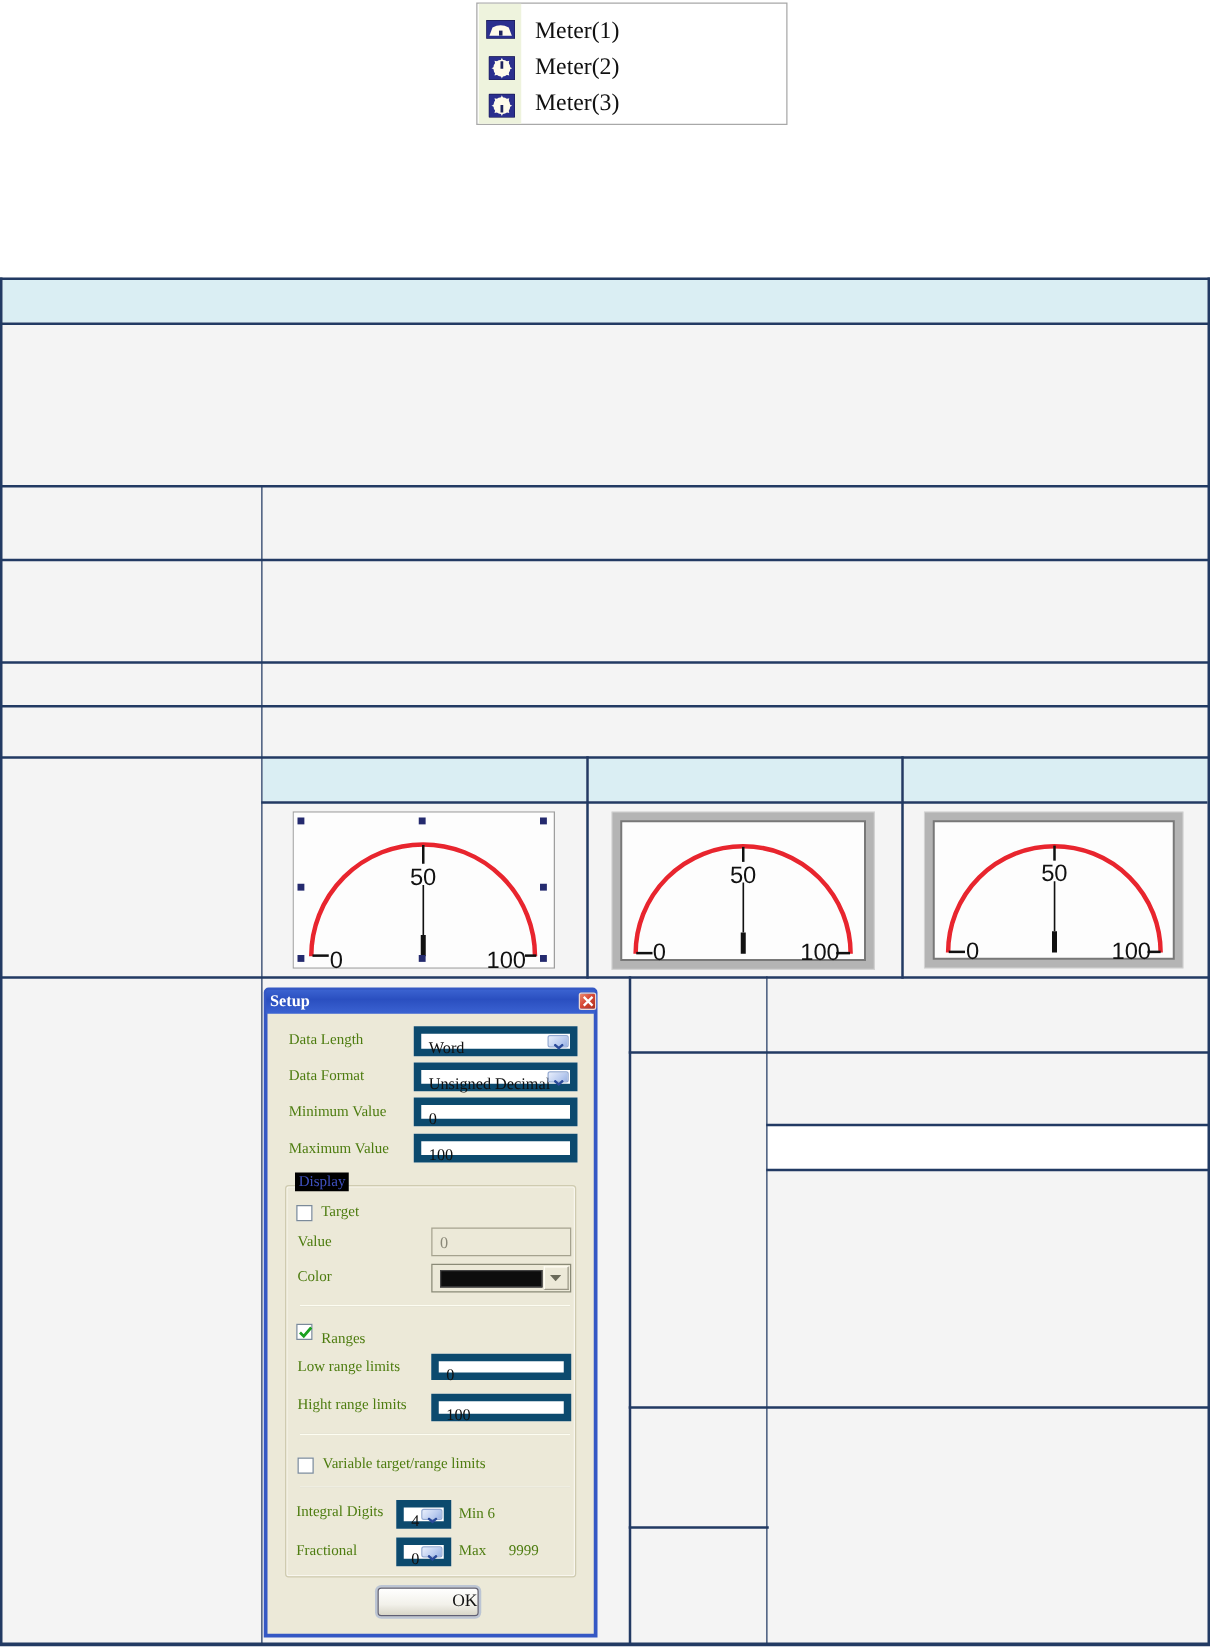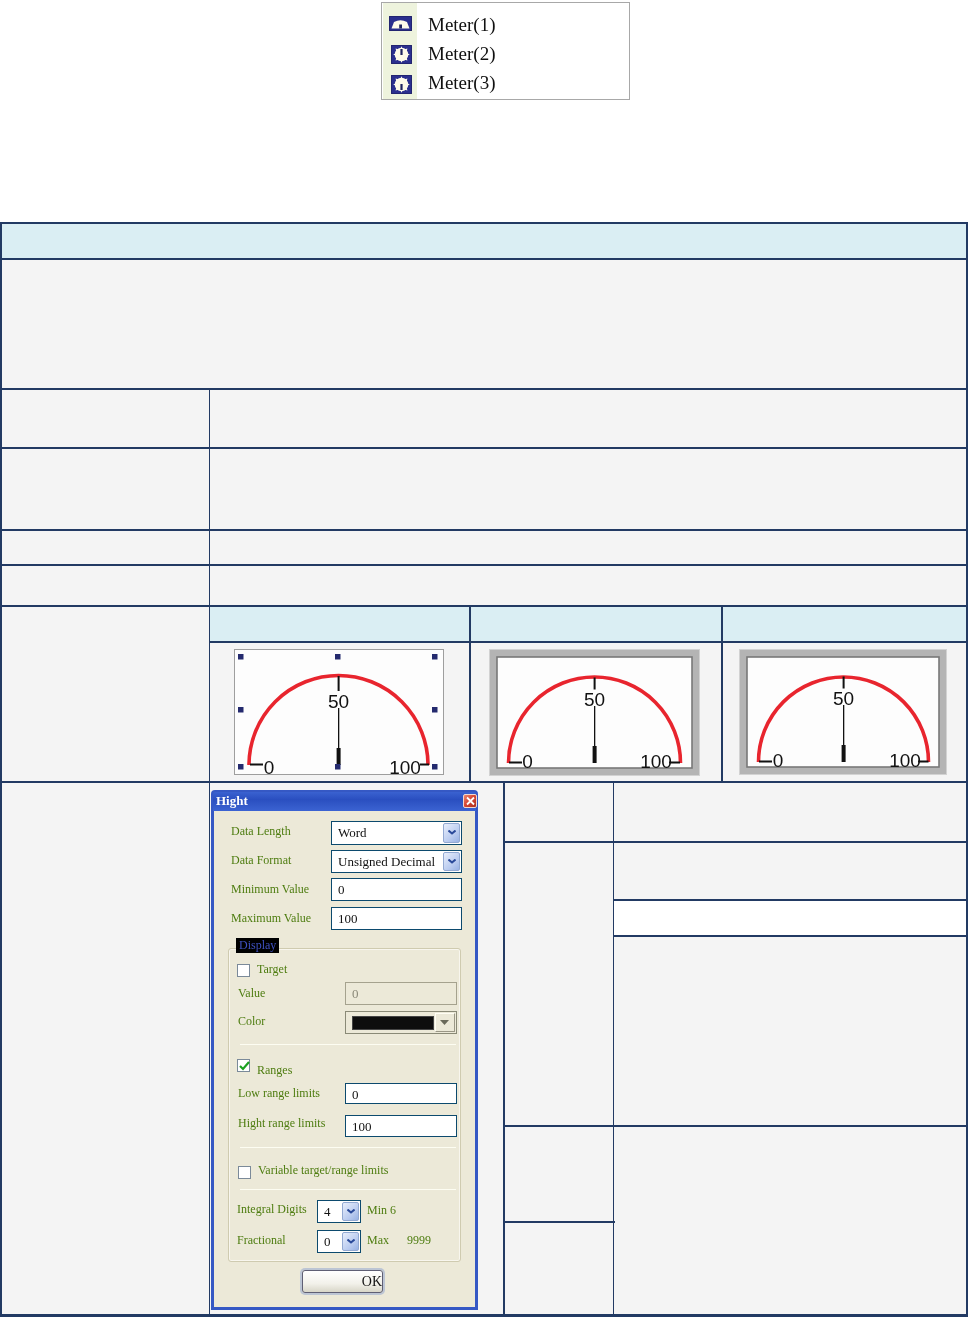--- a/index.html
+++ b/index.html
@@ -10,21 +10,21 @@
 .cyan{background:#daeef3}
 .grey{background:#f4f4f4}
 
 #lb{left:381px;top:2px;width:249px;height:98px;background:#fff;border:1px solid #a8a8a8}
 #lbstrip{left:383px;top:3px;width:34px;height:96px;background:#eef3dd}
 .lbtxt{font-family:"Liberation Serif",serif;font-size:19px;color:#111;position:absolute;left:428px}
 
 #dlg{left:211px;top:790px;width:267px;height:520px;background:#ece9d8;border:3px solid #3558c4;border-radius:4px 4px 0 0}
 #dlgtitle{left:213px;top:792px;width:263px;height:19px;background:linear-gradient(#3a62d0,#2a4fc0 40%,#3b63d2);border-radius:2px 2px 0 0}
 .dtxt{position:absolute;font-family:"Liberation Serif",serif;font-size:12px;color:#4d7c0f}
-.tb{position:absolute;background:#fff;border:1px solid #0c4a6e}
+.tb{position:absolute;background:#fff;border:6px solid #0c4a6e}
 .tbv{font-family:"Liberation Serif",serif;font-size:13px;color:#111;padding:3px 0 0 6px}
 .cbox{position:absolute;width:13px;height:13px;background:#fff;border:1px solid #7b8a99}
 .sep{position:absolute;height:1px;background:#b9b6a4;border-bottom:1px solid #fdfdf2}
 .combarrow{position:absolute;right:1px;top:1px;width:17px;bottom:1px;border-radius:2px;
   background:linear-gradient(135deg,#e8eefb,#bccdf0 60%,#99b2e4);border:1px solid #93a9d2}
 .chev{position:absolute;left:4px;top:6px;width:8px;height:5px}
 .btn{position:absolute;height:23px;background:linear-gradient(#ffffff,#f2f1ea 60%,#d8d6c8);border:1px solid #5f5f74;border-radius:3px;
   font-family:"Liberation Serif",serif;font-size:14px;color:#131313;text-align:right;line-height:21px}
 </style>
 </head>
@@ -129,21 +129,21 @@
   <circle cx="10.5" cy="9.5" r="6.8" fill="#fffbea"></circle>
     <path d="M 10.5 1.2 L 12.2 5 L 8.8 5 Z M 18.8 9.5 L 15 11.2 L 15 7.8 Z M 10.5 17.8 L 8.8 14 L 12.2 14 Z M 2.2 9.5 L 6 7.8 L 6 11.2 Z M 16.4 3.6 L 15.6 7 L 13 4.4 Z M 16.4 15.4 L 13 14.6 L 15.6 12 Z M 4.6 15.4 L 5.4 12 L 8 14.6 Z M 4.6 3.6 L 8 4.4 L 5.4 7 Z" fill="#fffbea"></path>
   <rect x="9.4" y="9" width="2.2" height="6" fill="#20245f"></rect>
 </svg>
 <div class="lbtxt" style="top:14px">Meter(1)</div>
 <div class="lbtxt" style="top:42.8px">Meter(2)</div>
 <div class="lbtxt" style="top:72px">Meter(3)</div>
 
 <div class="a" id="dlg"></div>
 <div class="a" id="dlgtitle"></div>
-<div class="a" style="left:216px;top:793px;font-family:'Liberation Serif',serif;font-size:13px;font-weight:bold;color:#fff">Hight</div>
+<div class="a" style="left:216px;top:793px;font-family:'Liberation Serif',serif;font-size:13px;font-weight:bold;color:#fff">Setup</div>
 <div class="a" style="left:462.5px;top:793.5px;width:14.5px;height:14px;border-radius:2px;border:1px solid #f0d8d0;background:linear-gradient(135deg,#eb8a70,#d74836 45%,#ad2f1d)"></div>
 <svg class="a" style="left:462.5px;top:793.5px" width="15" height="14">
   <path d="M 4 3.5 L 11 10.5 M 11 3.5 L 4 10.5" stroke="#fff" stroke-width="1.8"></path>
 </svg>
 
 <div class="dtxt" style="left:231px;top:824px">Data Length</div>
 <div class="dtxt" style="left:231px;top:853px">Data Format</div>
 <div class="dtxt" style="left:231px;top:882px">Minimum Value</div>
 <div class="dtxt" style="left:231px;top:911px">Maximum Value</div>
 

